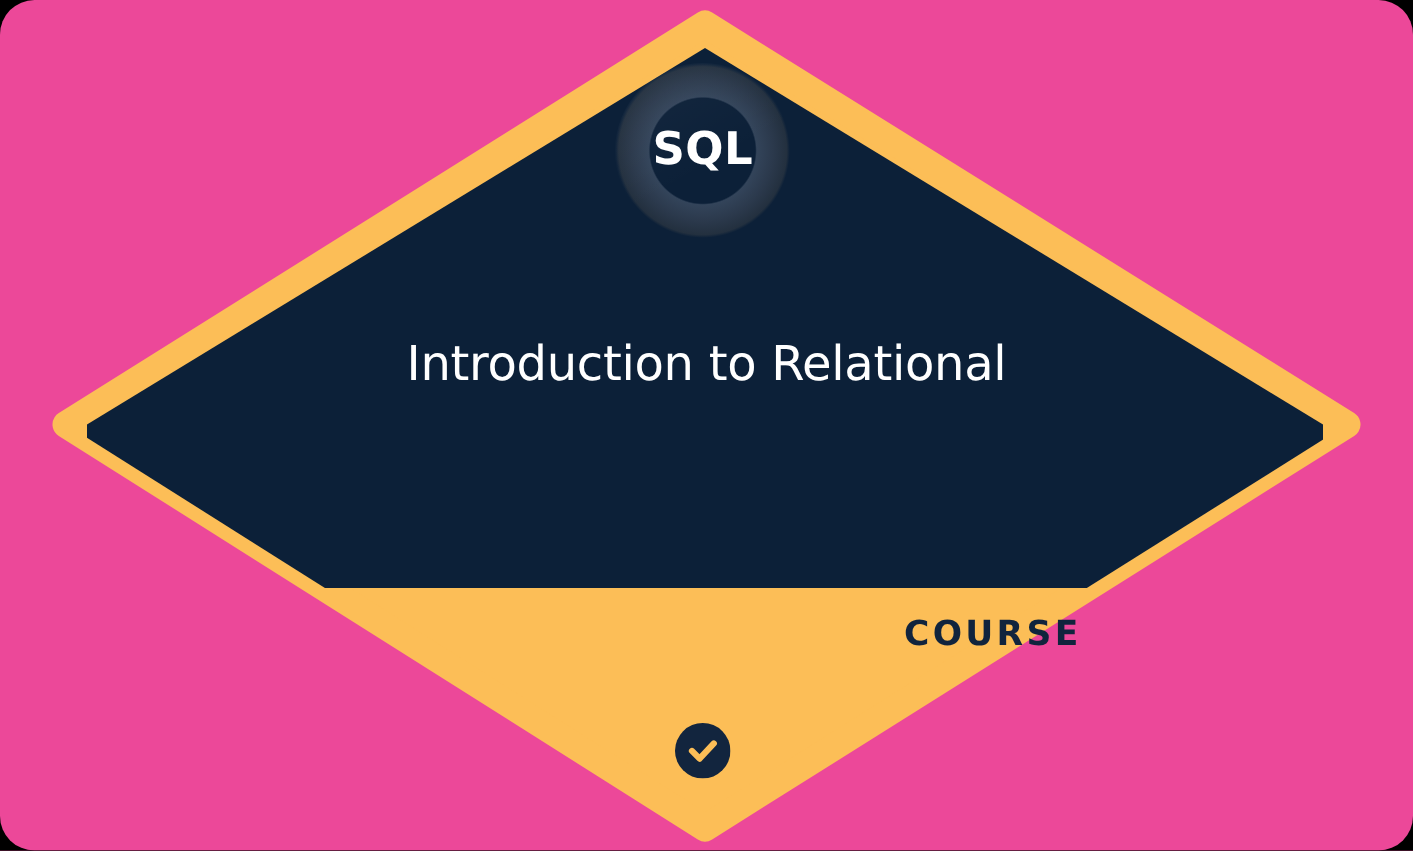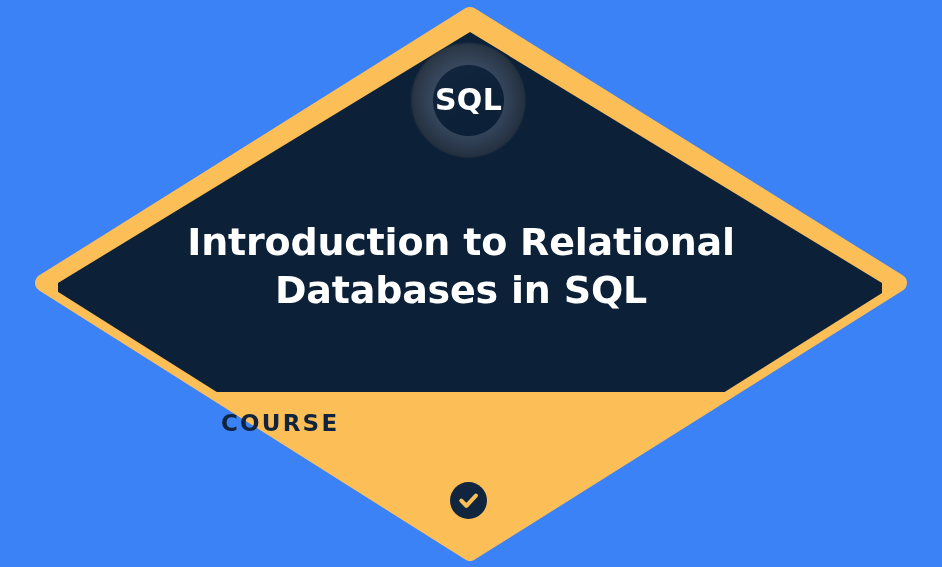--- a/index.html
+++ b/index.html
@@ -7,21 +7,22 @@
     width: 942px;
     height: 567px;
     background: #000000;
     overflow: hidden;
     font-family: "Liberation Sans", sans-serif;
   }
   #badge-root {
     position: relative;
     width: 942px;
     height: 567px;
-    background: #3b82f6;
+    background: #ec4899;
+    border-radius: 23px;
   }
   #badge-svg {
     position: absolute;
     left: 0; top: 0;
     width: 942px;
     height: 567px;
     display: block;
   }
   .overlay {
     position: absolute;
@@ -66,38 +67,38 @@
     font-size: 30px;
     font-weight: 700;
     letter-spacing: 0.3px;
     font-family: "DejaVu Sans", "Liberation Sans", sans-serif;
     line-height: 1;
     padding-bottom: 2px;
   }
   
   #title {
     position: absolute;
-    left: 111px;
+    left: 121px;
     top: 218px;
     width: 700px;
     text-align: center;
     color: #ffffff;
-    font-size: 38px;
-    font-weight: 700;
+    font-size: 32px;
+    font-weight: 400;
     line-height: 48px;
     letter-spacing: -0.2px;
     font-family: "DejaVu Sans", "Liberation Sans", sans-serif;
   }
   
   #status-block {
     position: absolute;
     left: 221px;
     top: 405px;
     width: 500px;
-    text-align: left;
+    text-align: right;
   }
   .status-line {
     color: #11243d;
     font-size: 23px;
     font-weight: 700;
     letter-spacing: 2.2px;
     line-height: 36px;
     font-family: "DejaVu Sans", "Liberation Sans", sans-serif;
   }
   #check-badge {
@@ -143,21 +144,20 @@
   <div class="overlay">
 
     <div id="logo-wrap">
       <div id="logo-ring"></div>
       <div id="logo-ring-sheen"></div>
       <div id="logo-text">SQL</div>
     </div>
 
     <div id="title">
       <div>Introduction to Relational</div>
-      <div>Databases in SQL</div>
     </div>
 
     <div id="status-block">
       <div class="status-line">COURSE</div>
     </div>
 
     <svg id="check-badge" viewBox="0 0 37 37" xmlns="http://www.w3.org/2000/svg">
       <circle cx="18.5" cy="18.5" r="18.5" fill="#12253e"></circle>
       <path d="M 11.3 18.6 L 16.4 23.8 L 25.9 13.6" fill="none" stroke="#fcbe57" stroke-width="4.1" stroke-linecap="round" stroke-linejoin="round"></path>
     </svg>

